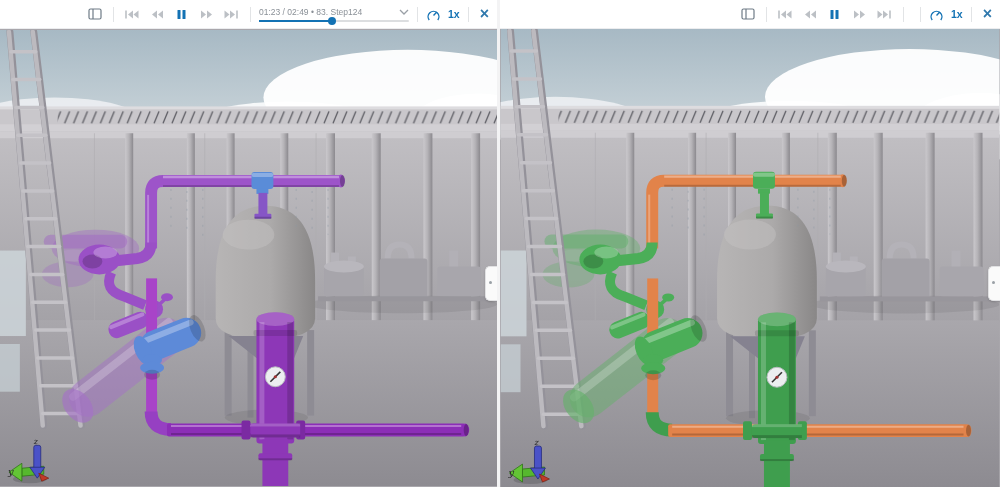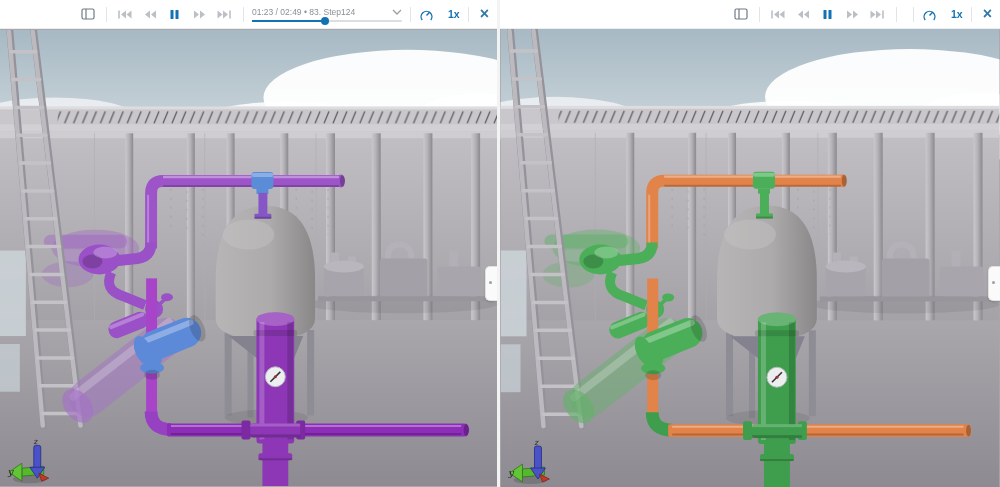--- a/index.html
+++ b/index.html
@@ -15,21 +15,21 @@
   .controls{display:flex;align-items:center;gap:5px}
   .icon-dis{color:#bcc0c5}
   .icon-act{color:#1372b4}
   .icon-dark{color:#6e7b86}
   .stepper{width:150px;display:flex;flex-direction:column;justify-content:center;gap:3px;cursor:pointer}
   .stepper-row{display:flex;align-items:center;justify-content:space-between}
   .step-label{font-size:8.5px;color:#8a9097;white-space:nowrap}
   .track{position:relative;height:2px;background:#dcdee0;border-radius:1px}
   .fill{height:2px;background:#1372b4;width:calc(var(--progress,0)*1%)}
   .thumb{position:absolute;top:-3px;left:calc(var(--progress,0)*1% - 4px);width:8px;height:8px;border-radius:50%;background:#1372b4}
-  .speed{display:flex;align-items:center;gap:14px;color:#1372b4;font-size:10.5px;font-weight:bold;background:none;border:none;cursor:pointer;padding:0}
+  .speed{display:flex;align-items:center;gap:7px;color:#1372b4;font-size:10.5px;font-weight:bold;background:none;border:none;cursor:pointer;padding:0}
   .close-btn{color:#3079ad;font-size:16px;line-height:1;background:none;border:none;cursor:pointer;padding:0 3px;font-weight:bold}
 
   
   .viewport{position:relative;width:100%;height:459px;overflow:hidden;background:#a9a7ac;cursor:grab}
   .viewport svg.scene{display:block;width:100%;height:100%}
   .edge-handle{position:absolute;right:0;top:237px;width:11px;height:33px;background:#fafafa;border:1px solid #e1e1e3;border-right:none;border-radius:5px 0 0 5px;box-shadow:0 1px 2px rgba(0,0,0,.18);cursor:pointer}
   .edge-handle::after{content:"";position:absolute;left:3px;top:14px;width:3px;height:3px;border-radius:50%;background:#9aa0a6}
 </style>
 </head>
 <body>

